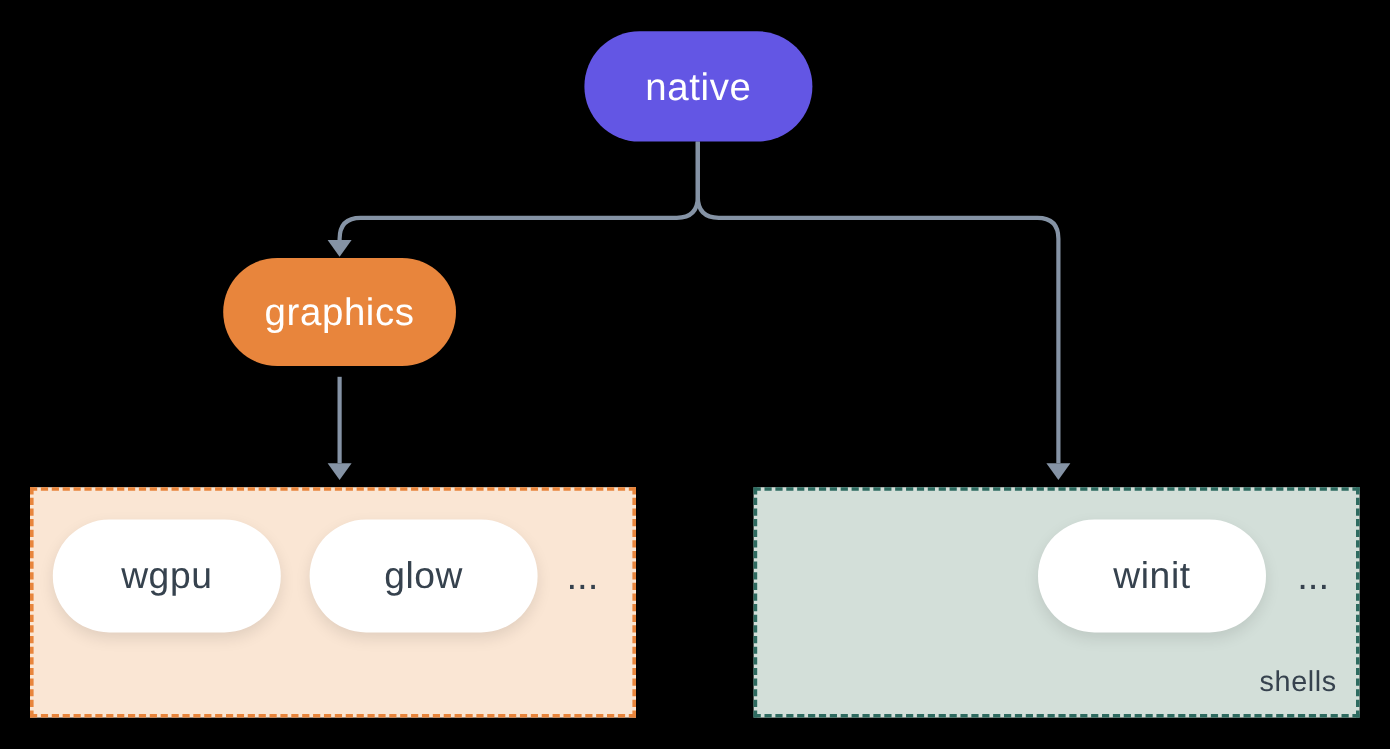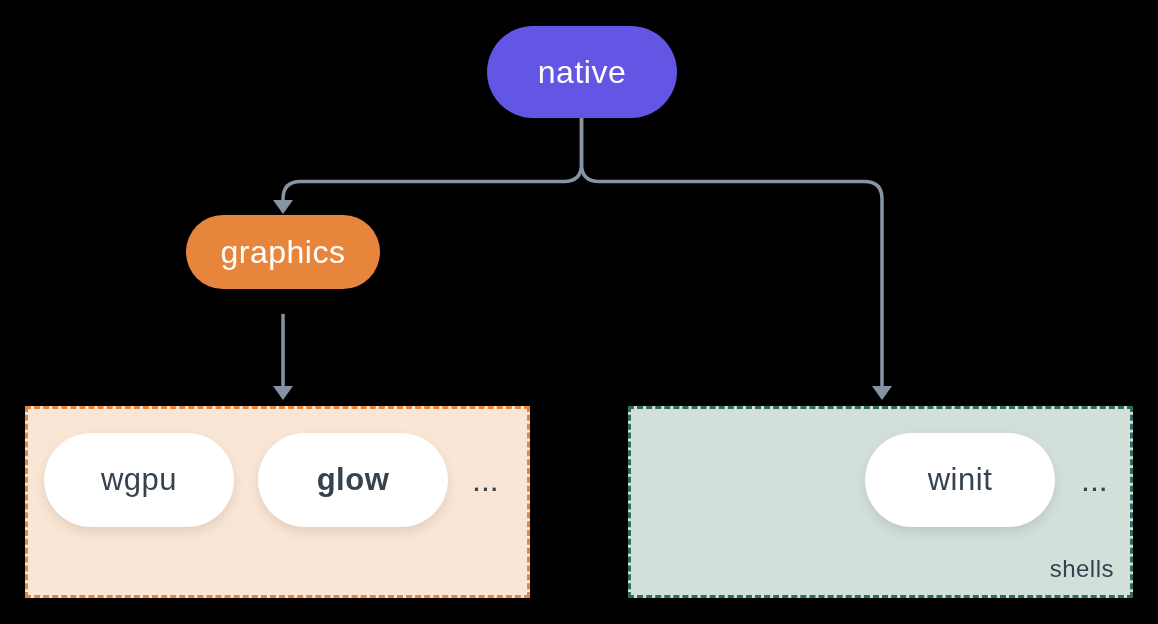--- a/index.html
+++ b/index.html
@@ -25,21 +25,21 @@
     display: flex;
     align-items: center;
     justify-content: center;
     border-radius: 47px;
     font-size: 32px;
     letter-spacing: 0.5px;
     color: var(--light-text, #fff);
     text-align: right;
   }
   .node-native   { left: 487px; top: 26px;  width: 190px; height: 92px; background: var(--native-bg, #6356e4); }
-  .node-graphics { left: 186px; top: 215px; width: 194px; height: 74px; background: var(--graphics-bg, #e8853c); }
+  .node-graphics { left: 186px; top: 215px; width: 194px; height: 90px; background: var(--graphics-bg, #e8853c); }
 
   .group {
     position: absolute;
     top: 406px;
     width: 505px;
     height: 192px;
     border: 3px dashed;
     box-sizing: border-box;
   }
   .group-renderers { left: 25px;  background: var(--renderers-bg, #fae6d4); border-color: var(--renderers-border, #e8853c); }
@@ -54,21 +54,21 @@
     border-radius: 47px;
     display: flex;
     align-items: center;
     justify-content: center;
     font-size: 31px;
     letter-spacing: 0.5px;
     color: var(--dark-text, #36424e);
     box-shadow: 0 5px 12px rgba(0,0,0,0.10);
   }
   .item-1 { left: 16px; }
-  .group-renderers .item-2 { left: 230px; font-weight: bold; }
+  .group-renderers .item-2 { left: 230px; }
   .group-shells    .item-2 { left: 234px; }
 
   .ellipsis {
     position: absolute;
     top: 24px;
     height: 94px;
     display: flex;
     align-items: center;
     font-size: 32px;
     color: var(--dark-text, #36424e);

